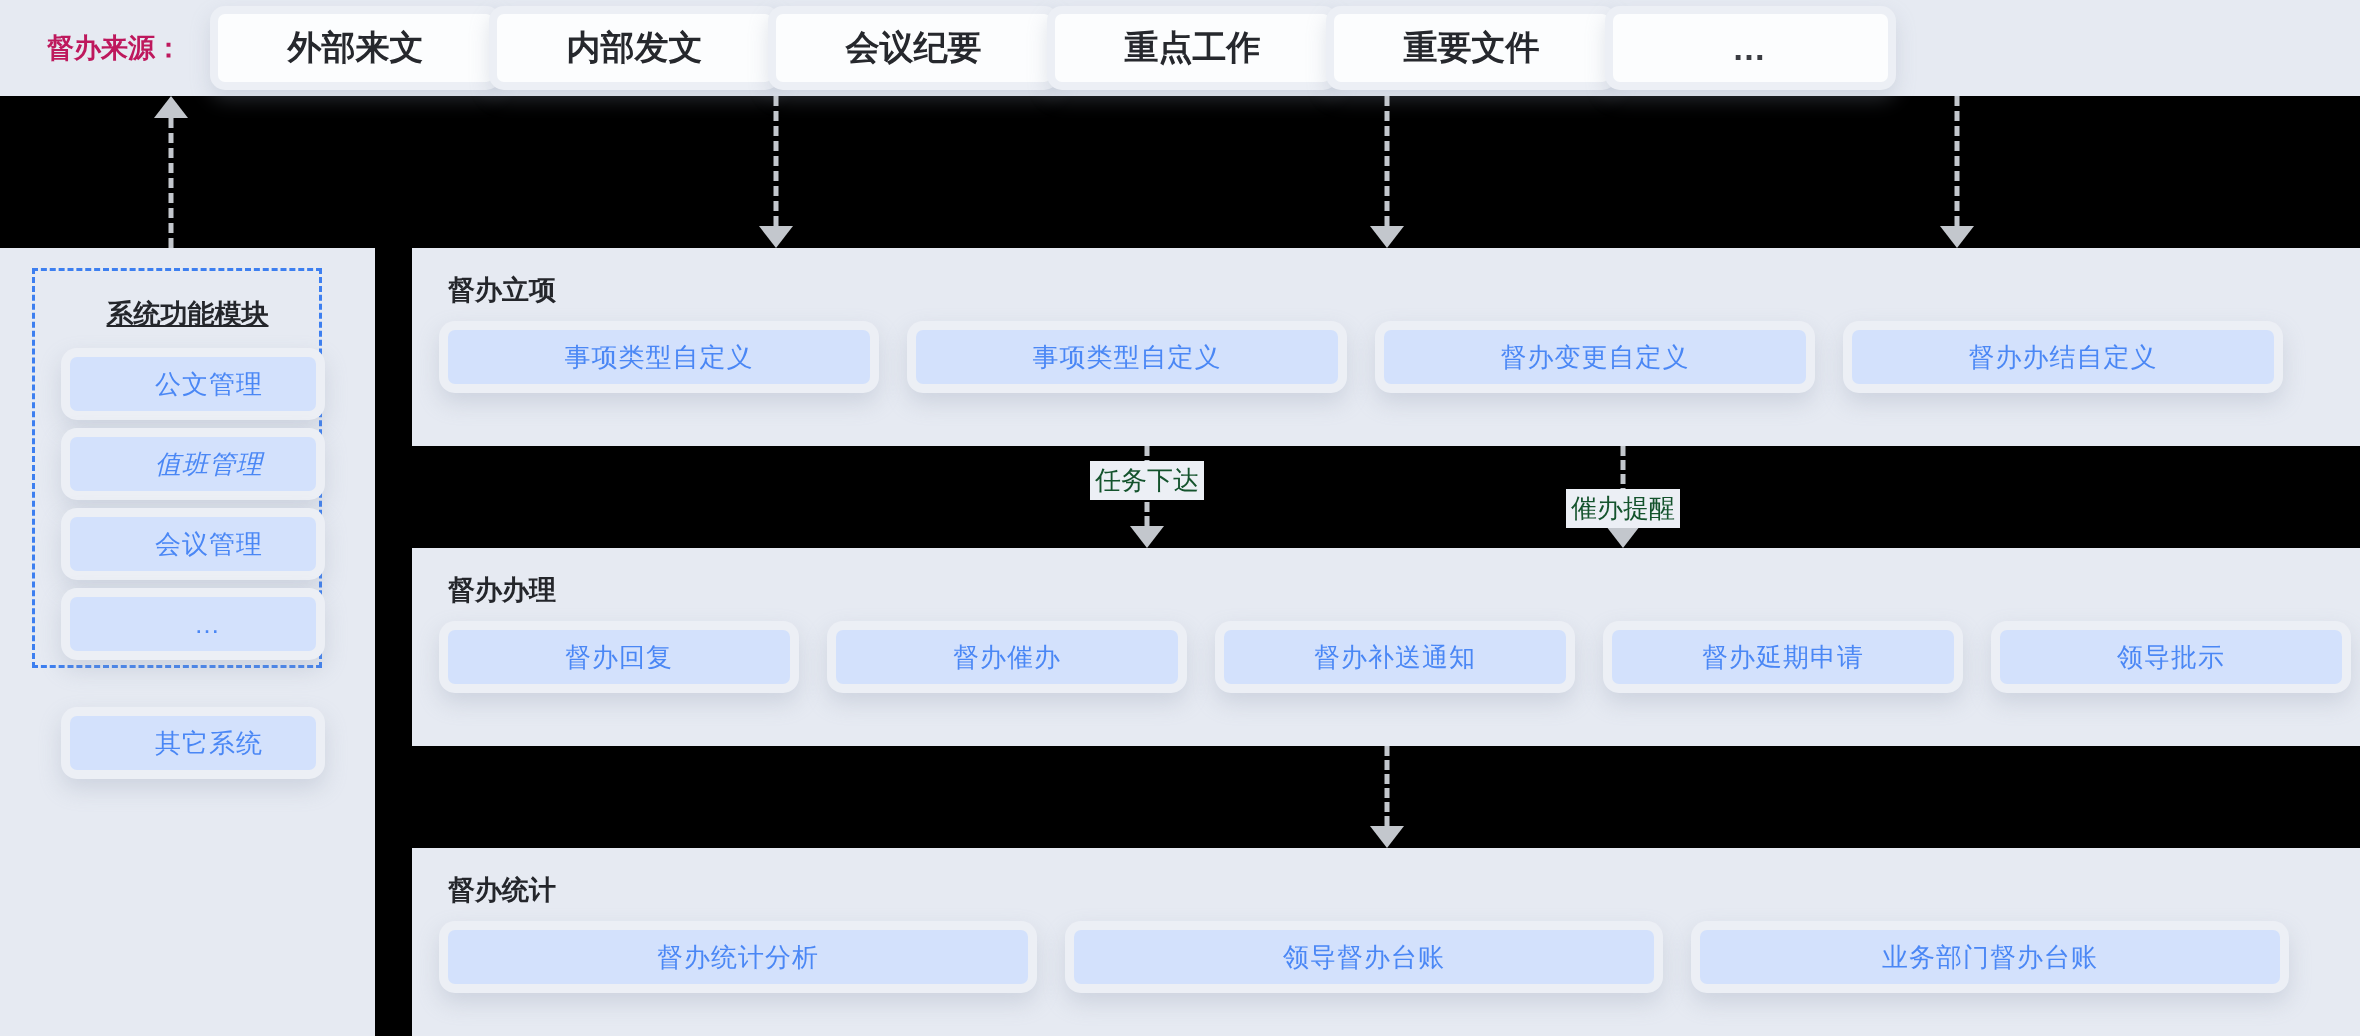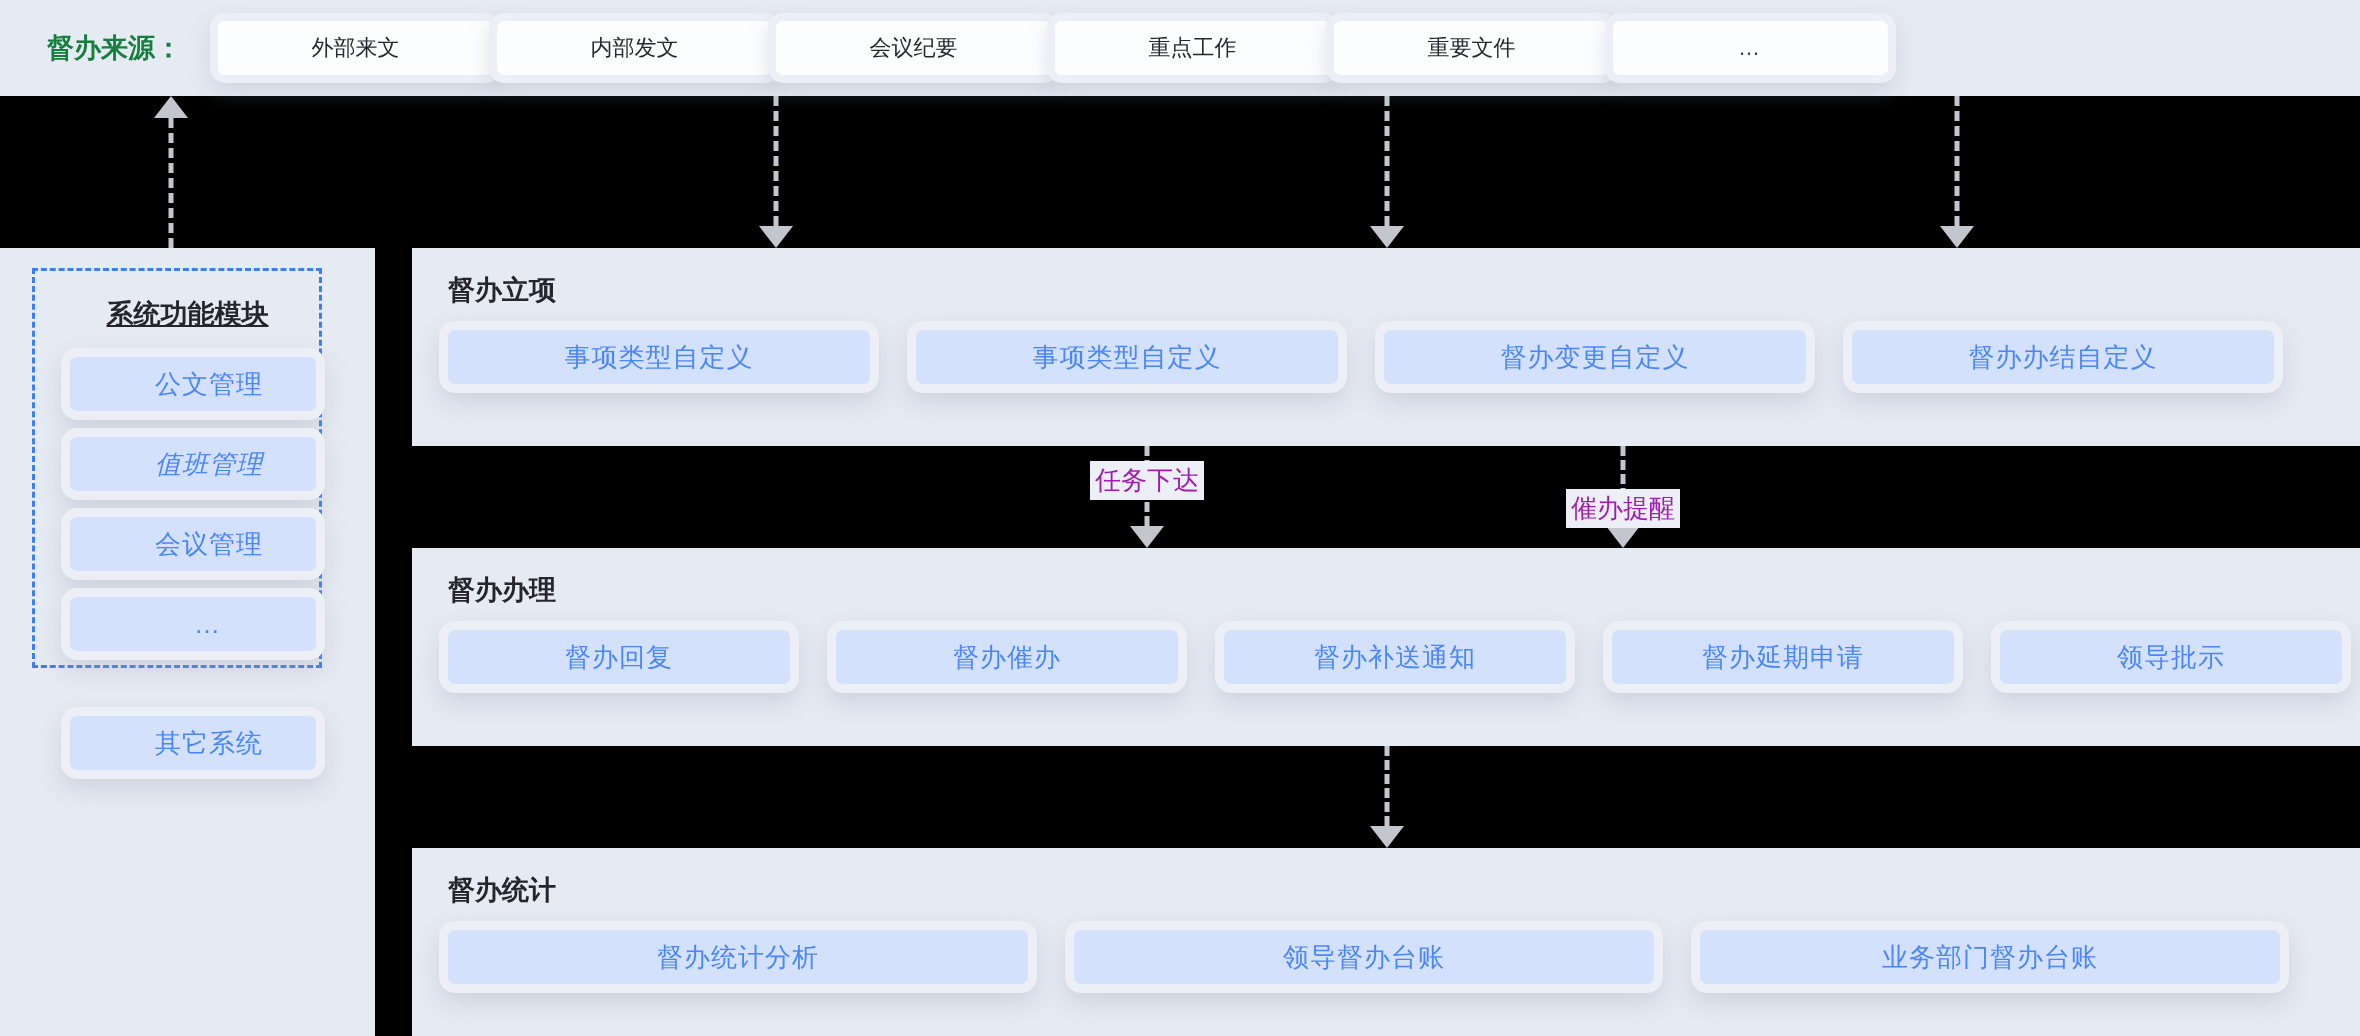--- a/index.html
+++ b/index.html
@@ -24,34 +24,35 @@
   }
 
   
   .topbar{
     position:absolute;left:0;top:0;width:2360px;height:96px;
     background:#e6eaf2;
     display:flex;align-items:center;
   }
   .topbar-label{
     margin-left:47px;
-    font-size:27px;font-weight:bold;color:#15803d;
+    font-size:27px;font-weight:bold;color:#be185d;
     white-space:nowrap;
   }
   .source-list{
     display:flex;align-items:center;gap:4px;margin-left:36px;
   }
   .source-chip{
-    width:275px;height:54px;
+    width:275px;height:68px;
     background:#fcfdfe;
     border-radius:7px;
     display:flex;align-items:center;justify-content:center;
-    font-size:22px;color:#26282d;
+    font-size:34px;color:#26282d;
     white-space:nowrap;
     box-shadow:0 0 0 8px #eceff5, 0 9px 20px 8px rgba(150,160,180,.28);
+    font-weight:bold;
   }
   .source-chip.ellipsis{color:#3a3c42;letter-spacing:3px;}
 
   
   .sidebar{
     position:absolute;left:0;top:248px;width:375px;height:788px;
     background:#e6eaf2;
   }
   .dashed-box{
     position:absolute;left:32px;top:20px;width:290px;height:400px;
@@ -109,21 +110,21 @@
     border-left:17px solid transparent;
     border-right:17px solid transparent;
   }
   .conn .head.down{border-top:22px solid #c3c7cd;}
   .conn .head.up{border-bottom:22px solid #c3c7cd;}
 
   
   .conn-label{
     position:absolute;
     background:#eceff5;
-    color:#a21caf;
+    color:#14532d;
     font-size:26px;
     padding:2px 5px;
     white-space:nowrap;
     transform:translateX(-50%);
   }
 </style>
 </head>
 <body>
 
 <div class="topbar">

